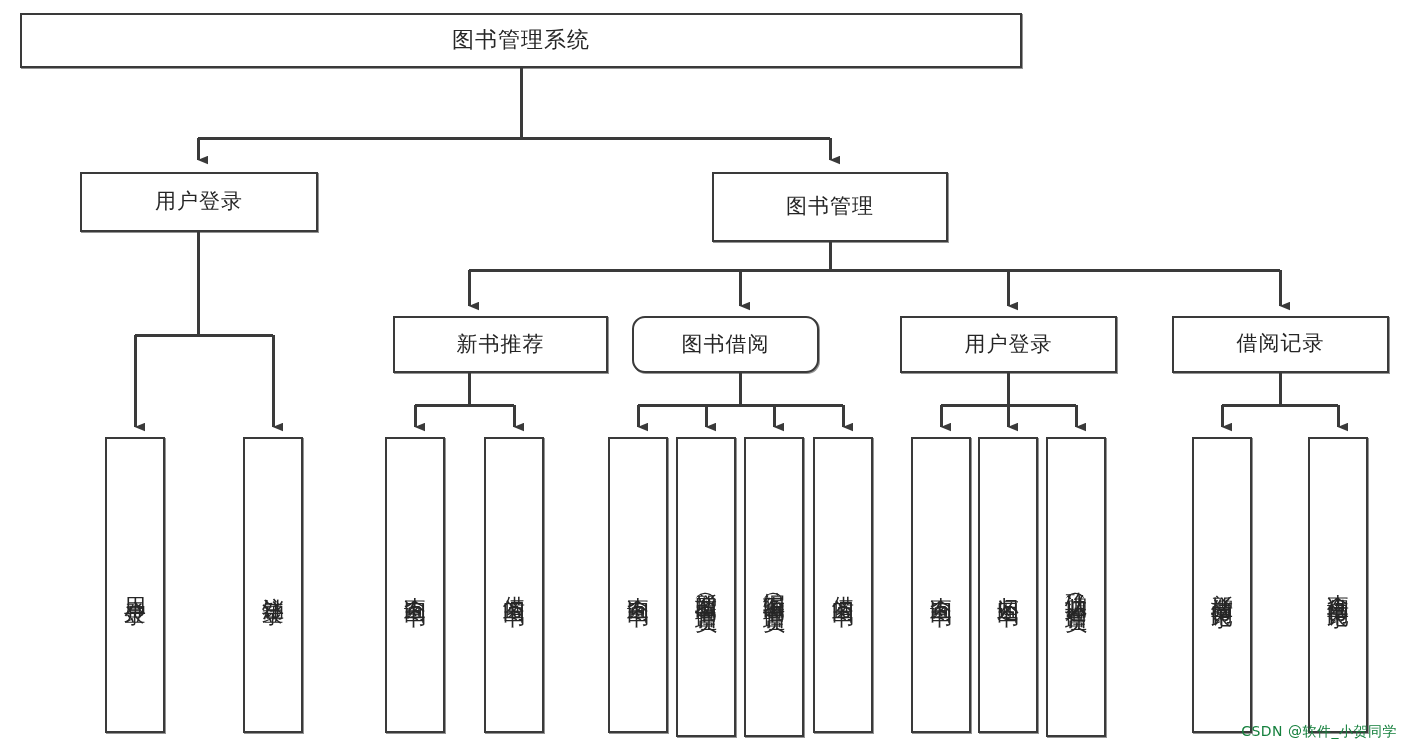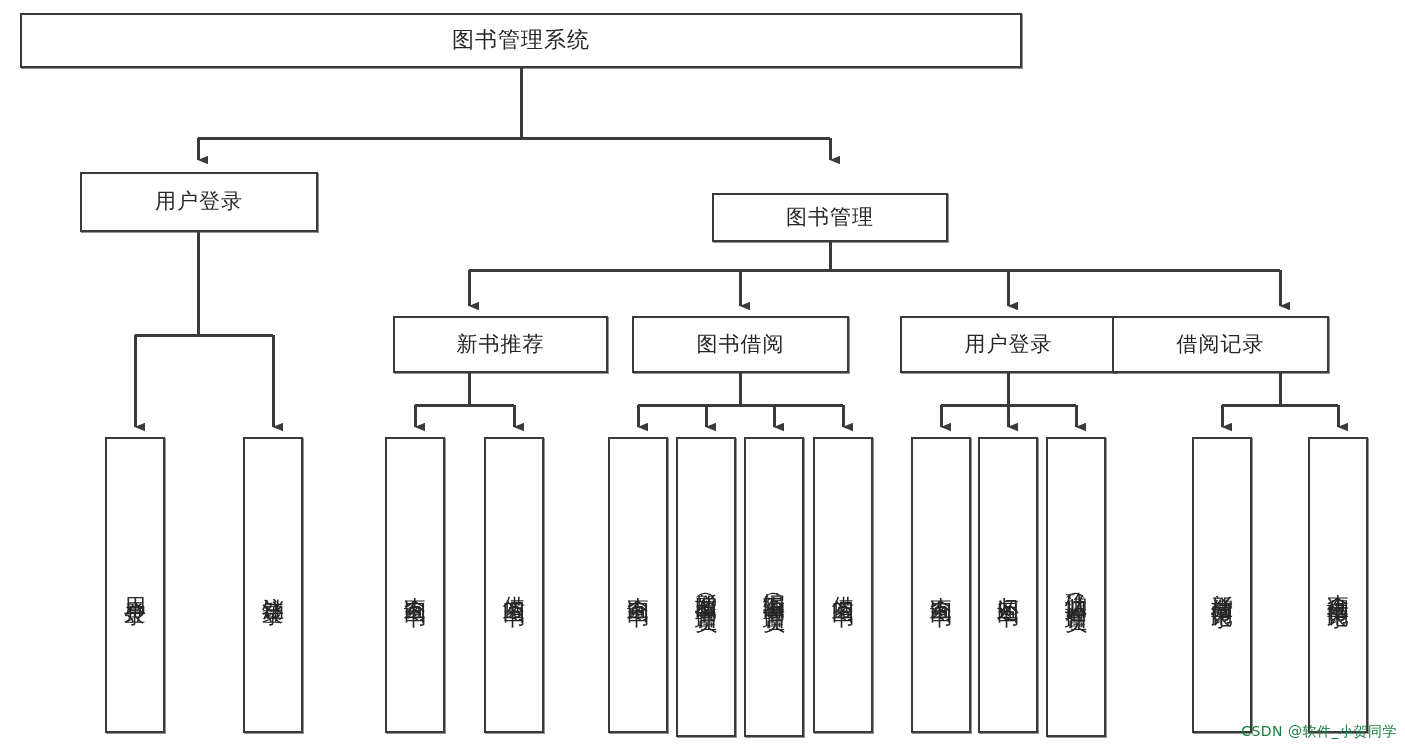--- a/index.html
+++ b/index.html
@@ -128,37 +128,37 @@
   </svg>
 
   <div class="node root" style="left:20px; top:13px; width:1002px; height:55px;">
     <span class="node-label">图书管理系统</span>
   </div>
 
   <div class="node" style="left:80px; top:172px; width:238px; height:60px;">
     <span class="node-label">用户登录</span>
   </div>
 
-  <div class="node" style="left:712px; top:172px; width:236px; height:49px;margin-top:21px;">
+  <div class="node" style="left:712px; top:172px; width:236px; height:70px;">
     <span class="node-label">图书管理</span>
   </div>
 
   <div class="node" style="left:362px; top:316px; width:215px; height:57px;margin-left:31px;">
     <span class="node-label">新书推荐</span>
   </div>
 
-  <div class="node" style="left:632px; top:316px; width:217px; height:57px;">
+  <div class="node" style="left:632px; top:316px; width:187px; height:57px;border-radius:13px;">
     <span class="node-label">图书借阅</span>
   </div>
 
   <div class="node" style="left:900px; top:316px; width:217px; height:57px;">
     <span class="node-label">用户登录</span>
   </div>
 
-  <div class="node" style="left:1112px; top:316px; width:217px; height:57px;">
+  <div class="node" style="left:1172px; top:316px; width:217px; height:57px;font-family:Liberation Mono, monospace;">
     <span class="node-label">借阅记录</span>
   </div>
 
   <div class="node vertical" style="left:105px; top:437px; width:60px; height:296px;">
     <span class="node-label">用户登录</span>
   </div>
 
   <div class="node vertical" style="left:243px; top:437px; width:60px; height:296px;">
     <span class="node-label">注销登录</span>
   </div>

